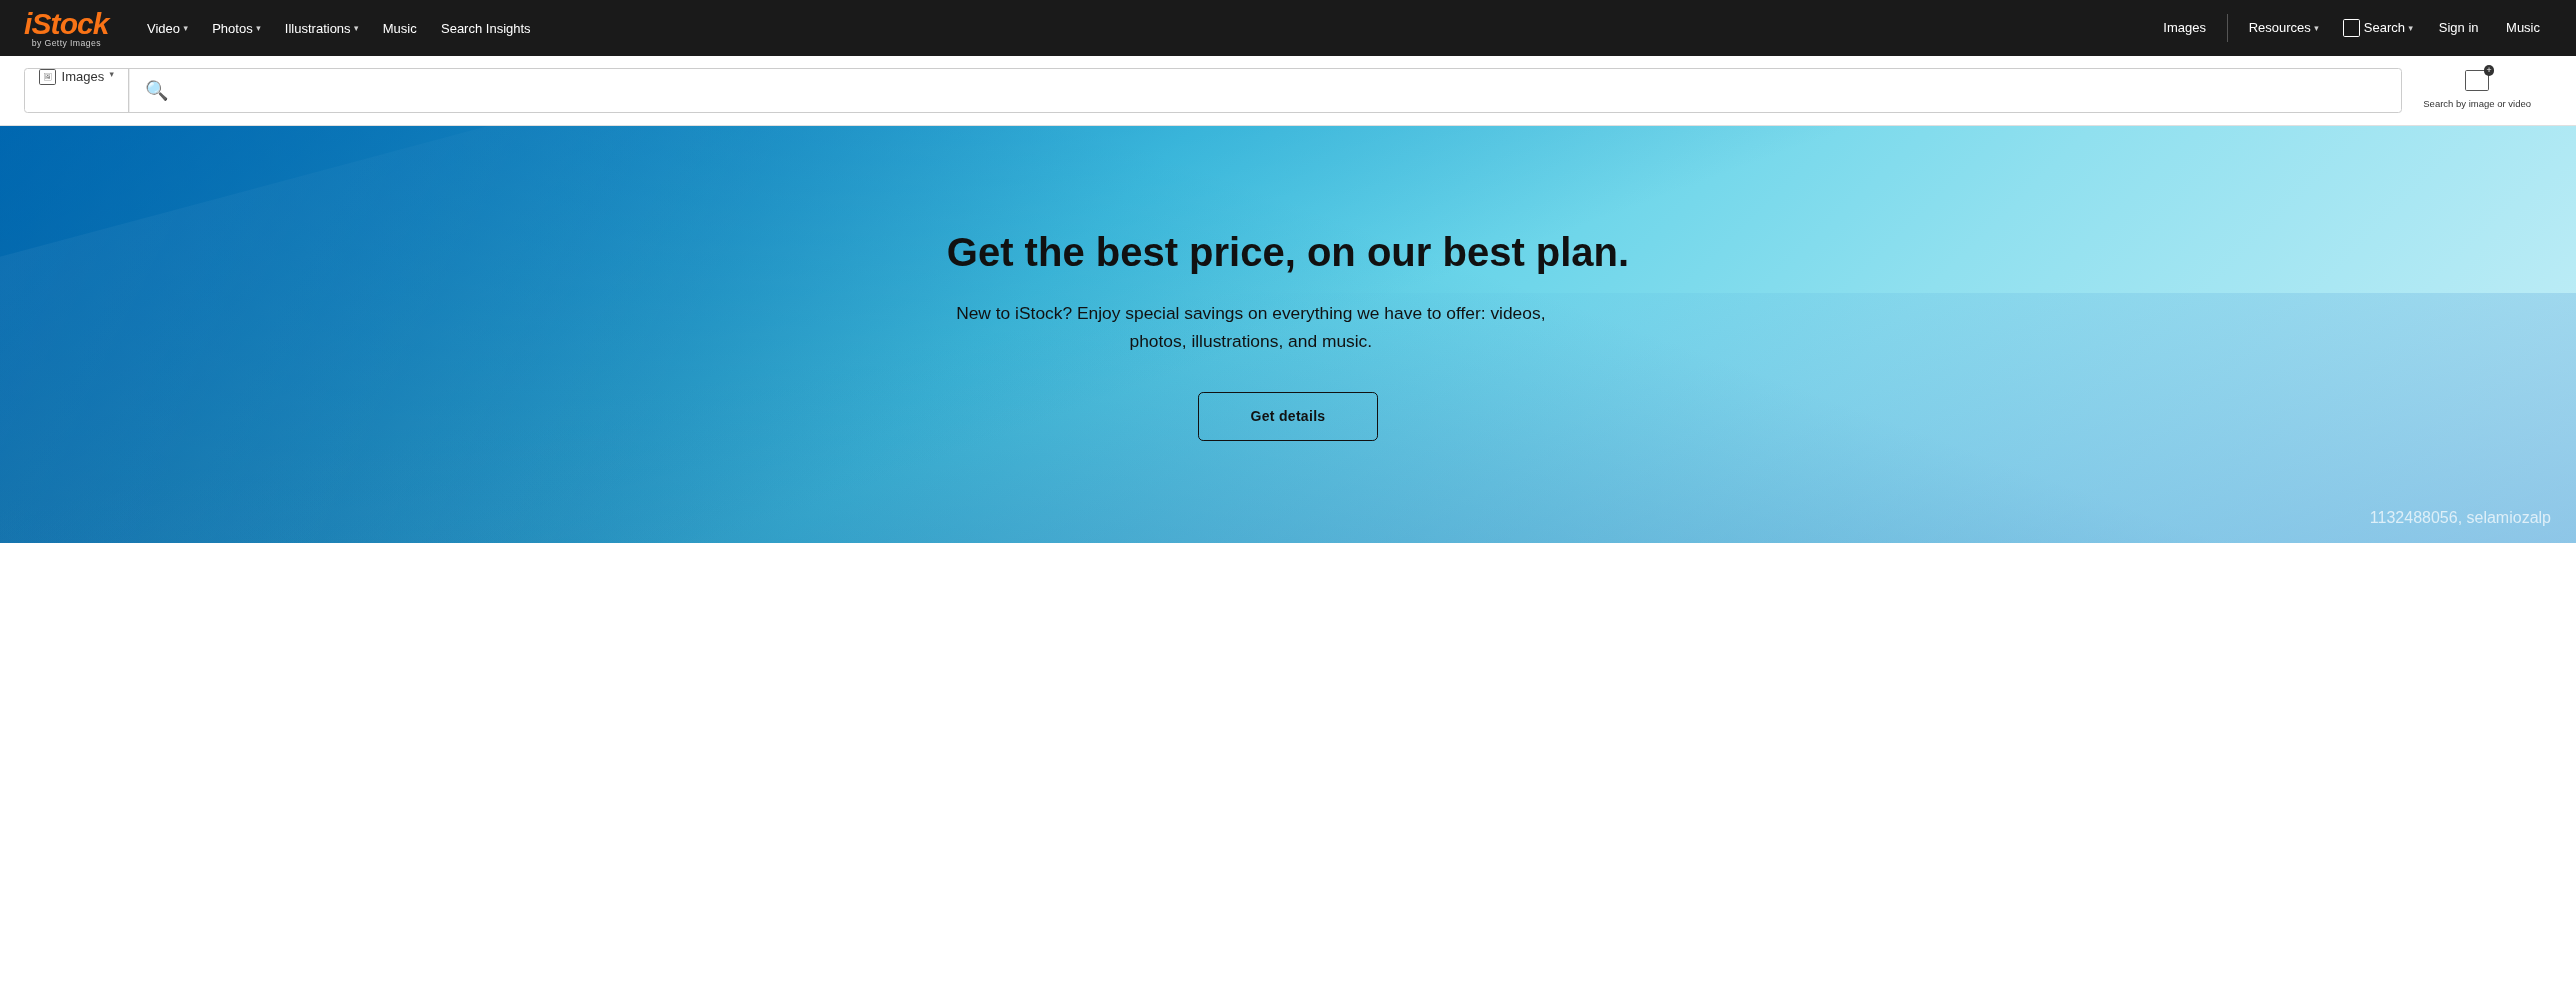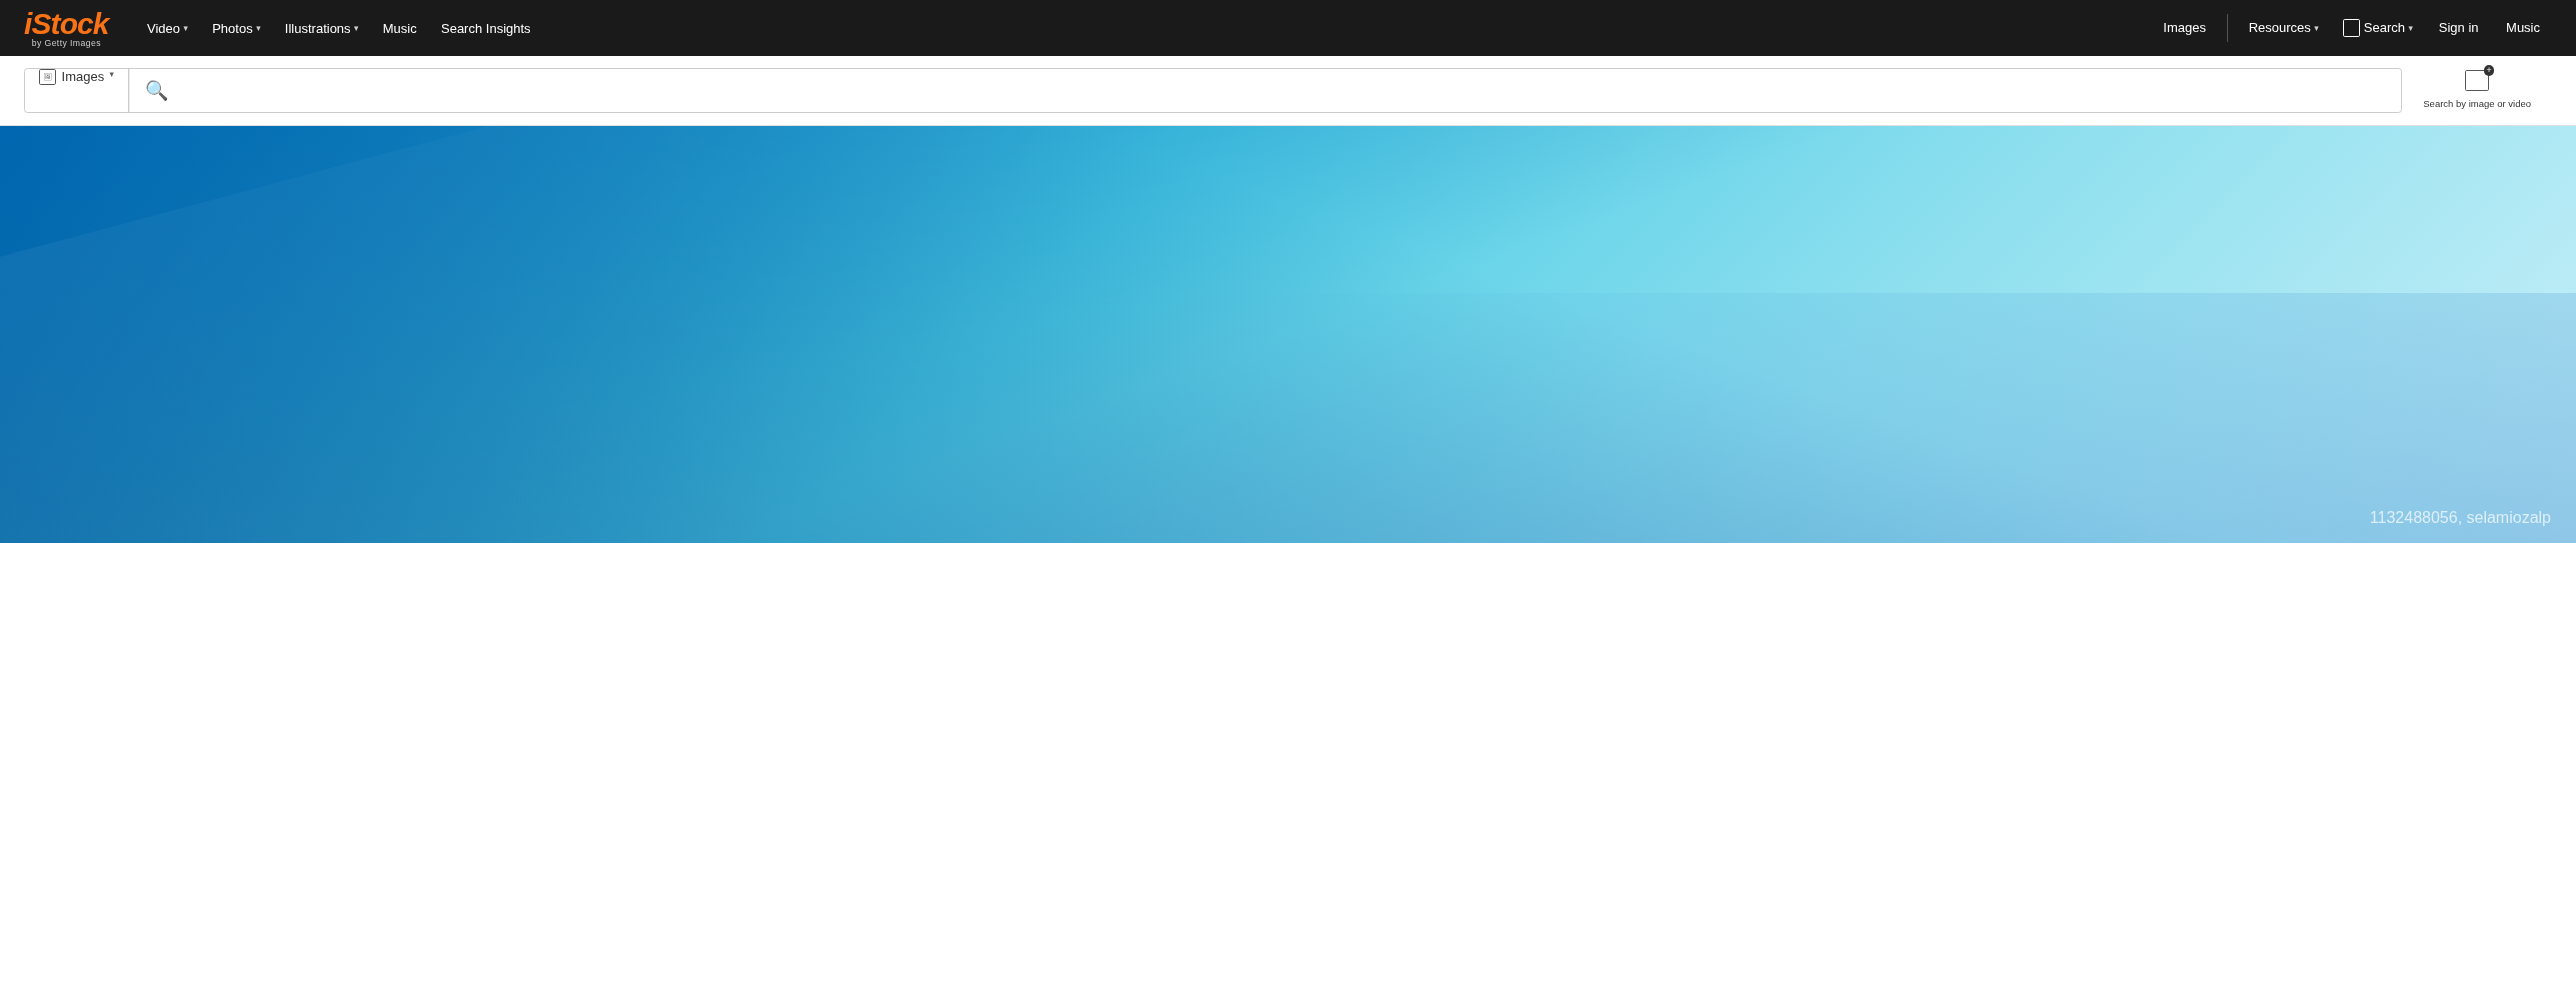--- a/index.html
+++ b/index.html
@@ -340,15 +340,20 @@
       <span class="upload-plus">+</span>
     </div>
     <span>Search by image or video</span>
   </div>
 </div>
 
 <section class="hero">
   <div class="hero-bg"></div>
   <div class="hero-wave1"></div>
   <div class="hero-wave2"></div>
+  <div class="hero-content">
+    <h1 class="hero-title">Get the best price, on our best plan.</h1>
+    <p class="hero-subtitle">New to iStock? Enjoy special savings on everything we have to offer: videos, photos, illustrations, and music.</p>
+    <button class="hero-btn">Get details</button>
+  </div>
   <div class="watermark">1132488056, selamiozalp</div>
 </section>
 
 
 </body></html>

